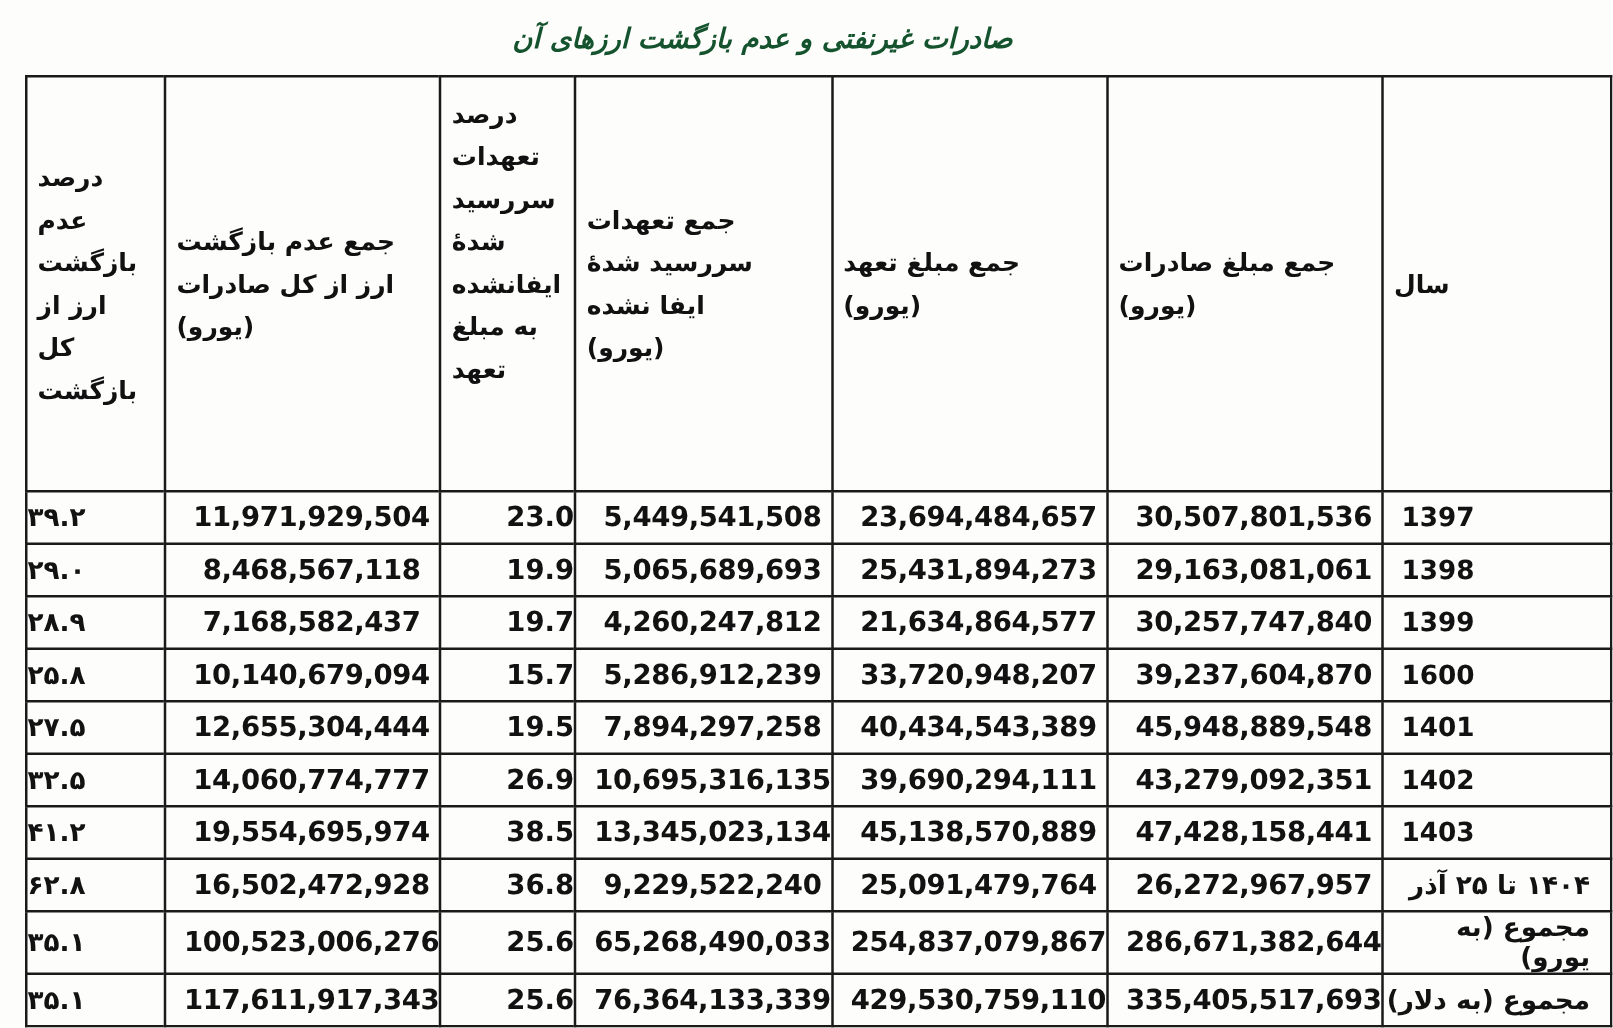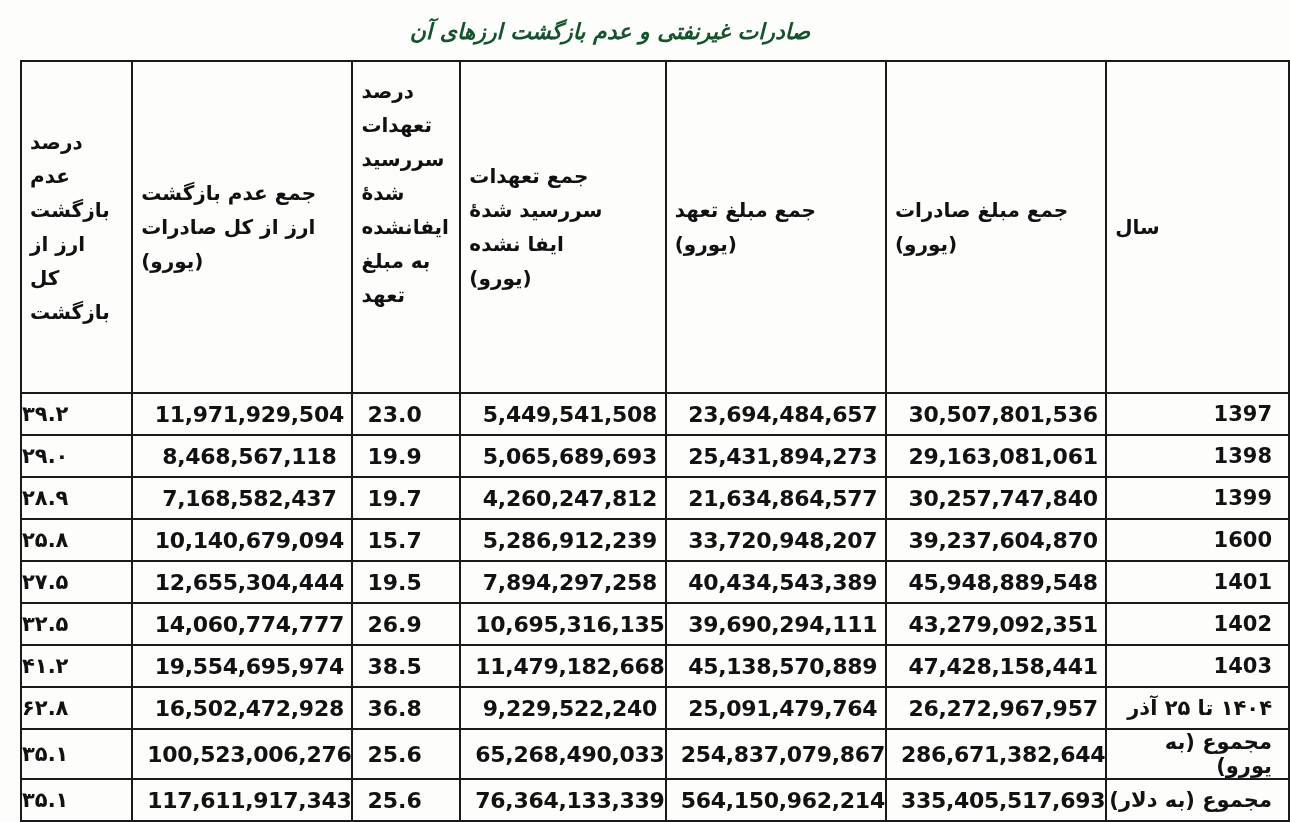--- a/index.html
+++ b/index.html
@@ -64,32 +64,32 @@
   }
   td.num {
     direction: ltr;
     text-align: center;
     padding-left: 14px;
     font-family: "DejaVu Sans", sans-serif;
     letter-spacing: -0.3px;
   }
   td.pct {
     direction: ltr;
-    text-align: left;
+    text-align: right;
     padding-left: 14px;
     margin-left: 40px;
   }
   td.year {
     direction: rtl;
     padding-right: 16px;
     font-size: 21px;
   }
   td.year.latin {
     direction: ltr;
-    text-align: right;
+    text-align: left;
     padding-left: 14px;
     border-radius: 15px;
   }
   td.farsi-pct {
     direction: ltr;
     text-align: left;
     padding-right: 14px;
     font-size: 21px;
   }
   tr.head-row th { height: 318px; }
@@ -205,21 +205,21 @@
         <td class="num">39,690,294,111</td>
         <td class="num">10,695,316,135</td>
         <td class="pct">26.9</td>
         <td class="num">14,060,774,777</td>
         <td class="farsi-pct">۳۲.۵</td>
       </tr>
       <tr>
         <td class="year latin">1403</td>
         <td class="num">47,428,158,441</td>
         <td class="num">45,138,570,889</td>
-        <td class="num">11,479,182,668</td>
+        <td class="num">13,345,023,134</td>
         <td class="pct">38.5</td>
         <td class="num">19,554,695,974</td>
         <td class="farsi-pct">۴۱.۲</td>
       </tr>
       <tr>
         <td class="year">۱۴۰۴ تا ۲۵ آذر</td>
         <td class="num">26,272,967,957</td>
         <td class="num">25,091,479,764</td>
         <td class="num">9,229,522,240</td>
         <td class="pct">36.8</td>
@@ -231,21 +231,21 @@
         <td class="num">286,671,382,644</td>
         <td class="num">254,837,079,867</td>
         <td class="num">65,268,490,033</td>
         <td class="pct">25.6</td>
         <td class="num">100,523,006,276</td>
         <td class="farsi-pct">۳۵.۱</td>
       </tr>
       <tr>
         <td class="year">مجموع (به دلار)</td>
         <td class="num">335,405,517,693</td>
-        <td class="num">564,150,962,214</td>
+        <td class="num">429,530,759,110</td>
         <td class="num">76,364,133,339</td>
         <td class="pct">25.6</td>
         <td class="num">117,611,917,343</td>
         <td class="farsi-pct">۳۵.۱</td>
       </tr>
     </tbody>
   </table>
 </div>
 
 </body></html>

